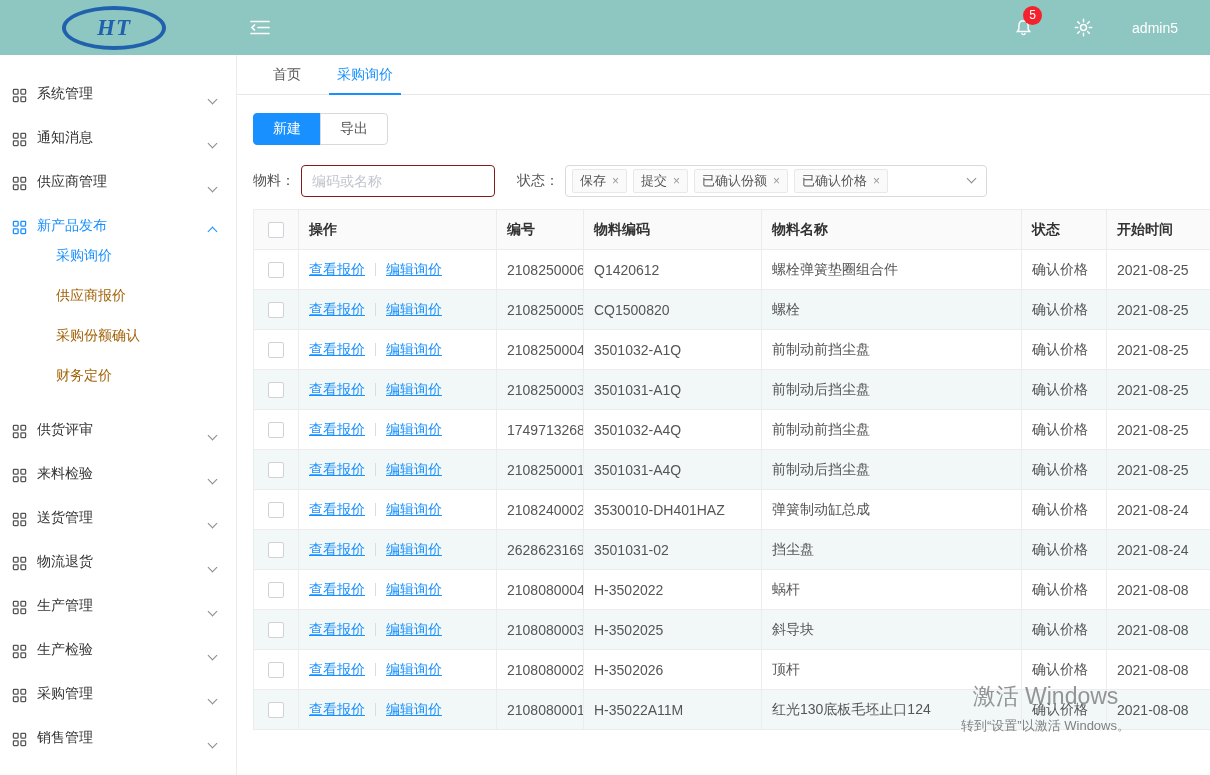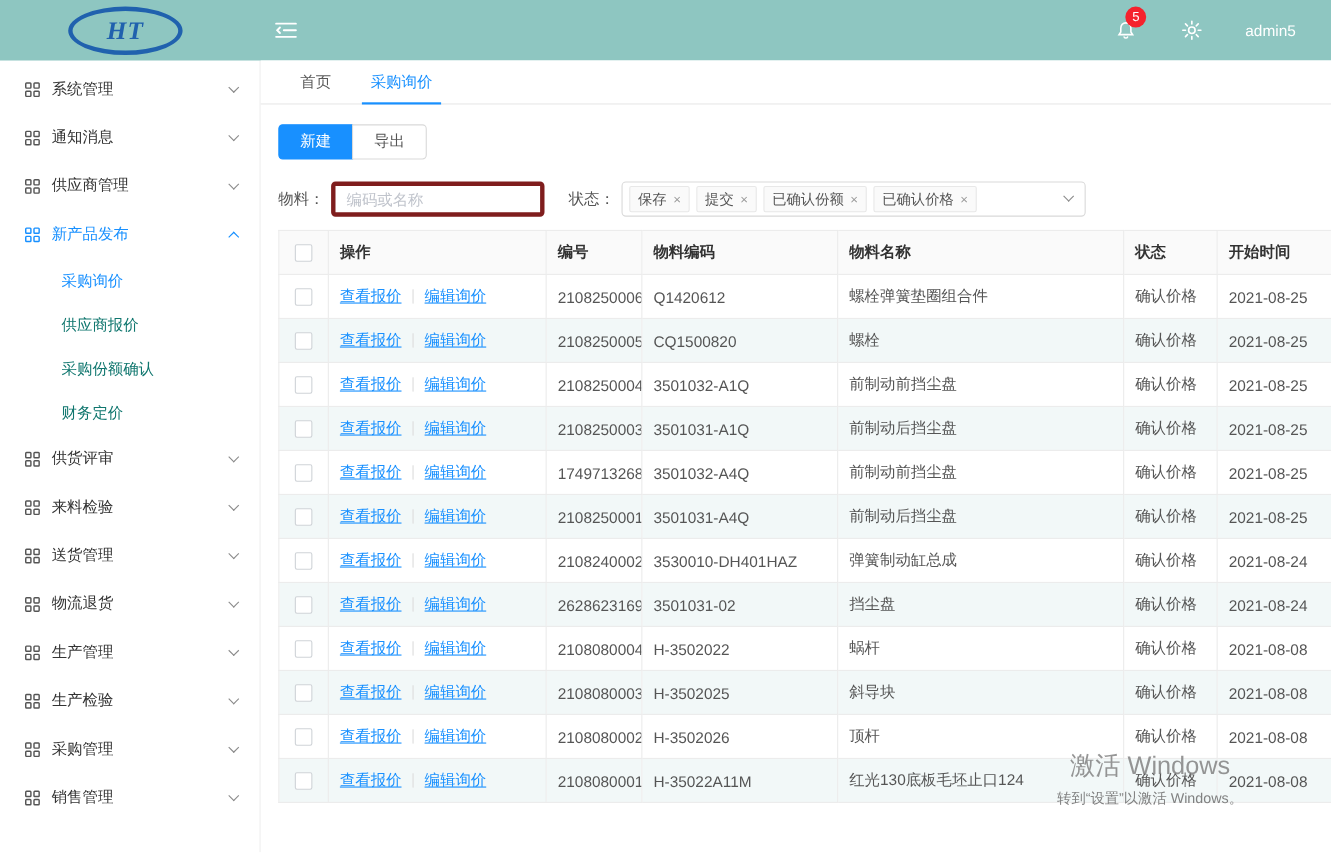--- a/index.html
+++ b/index.html
@@ -17,47 +17,47 @@
   .badge { position:absolute; top:-11px; left:9px; background:#f5222d; color:#fff; min-width:19px; height:19px; line-height:19px; border-radius:10px; font-size:12px; text-align:center; padding:0 4px; }
   .gear-wrap { cursor:pointer; display:flex; margin-right:38px; }
   .username { color:#fff; font-size:14px; cursor:pointer; }
 
   
   .body-row { flex:1; display:flex; min-height:0; }
   .sidebar { width:237px; flex:0 0 237px; background:#fff; border-right:1px solid #ececec; overflow:hidden; padding-top:4px; }
   main { flex:1; min-width:0; display:flex; flex-direction:column; position:relative; background:#fff; }
 
   
-  .menu-item { height:44px; display:flex; align-items:center; padding:0 20px 0 22px; color:#333; cursor:pointer; }
+  .menu-item { height:44px; display:flex; align-items:flex-end; padding:0 20px 0 12px; color:#333; cursor:pointer; }
   .menu-item .grid-icon { display:flex; color:#555; margin-right:10px; }
   .menu-item .label { flex:1; }
   .chev { width:7px; height:7px; border-right:1.6px solid #8a8a8a; border-bottom:1.6px solid #8a8a8a; transform:rotate(45deg); margin-top:-4px; }
   .chev.up { transform:rotate(-135deg); margin-top:4px; border-color:#1890ff; }
   .menu-item.expanded { color:#1890ff; }
   .menu-item.expanded .grid-icon { color:#1890ff; }
-  .sub-item { height:40px; line-height:40px; padding-left:56px; color:#0f766e; cursor:pointer; }
+  .sub-item { height:40px; line-height:40px; padding-left:56px; color:#a16207; cursor:pointer; }
   .sub-item.active { color:#1890ff; }
 
   
   .tabbar { flex:0 0 40px; border-bottom:1px solid #e8e8e8; display:flex; align-items:stretch; padding-left:18px; }
   .tab { display:flex; align-items:center; padding:0 18px; color:#595959; cursor:pointer; position:relative; }
   .tab.active { color:#1890ff; }
   .tab.active::after { content:""; position:absolute; left:10px; right:10px; bottom:-1px; height:2px; background:#1890ff; }
 
   
   .content { flex:1; padding:18px 0 0 16px; overflow:hidden; }
   .btn { height:32px; padding:0 19px; display:inline-flex; align-items:center; justify-content:center; border:1px solid #d9d9d9; background:#fff; color:#555; font-size:14px; cursor:pointer; border-radius:4px; }
   .btn-primary { background:#1890ff; border-color:#1890ff; color:#fff; }
   .btn-group { display:flex; margin-bottom:20px; }
   .btn-group .btn:first-child { border-radius:4px 0 0 4px; }
   .btn-group .btn:last-child { border-radius:0 4px 4px 0; margin-left:-1px; }
 
   .filter-row { display:flex; align-items:center; margin-bottom:12px; color:#555; }
   .filter-label { margin-right:6px; white-space:nowrap; }
-  .text-input { width:194px; height:32px; border:4px solid #7f1d1d; border-radius:4px; padding:0 10px; font-size:14px; color:#555; outline:none; font-family:inherit; }
+  .text-input { width:194px; height:32px; border:1px solid #7f1d1d; border-radius:4px; padding:0 10px; font-size:14px; color:#555; outline:none; font-family:inherit; }
   .text-input::placeholder { color:#c0c4cc; }
   .gap-l { margin-left:22px; }
   .status-select { width:422px; height:32px; border:1px solid #d9d9d9; border-radius:4px; display:flex; align-items:center; gap:6px; padding:0 28px 0 6px; position:relative; cursor:pointer; }
   .tag { background:#fafafa; border:1px solid #e8e8e8; border-radius:2px; height:24px; display:inline-flex; align-items:center; gap:6px; padding:0 7px; font-size:13px; color:#555; white-space:nowrap; }
   .tag-x { color:#999; font-size:12px; cursor:pointer; line-height:1; }
   .select-chev { position:absolute; right:11px; top:13px; }
   .date-range { width:272px; height:32px; border:1px solid #d9d9d9; border-radius:4px; display:flex; align-items:center; padding:0 10px; color:#bfbfbf; gap:14px; cursor:pointer; margin-left:6px; }
   .date-range .ph { flex:1; text-align:center; }
   .search-btn { margin-left:26px; width:64px; }
   .reset-btn { margin-left:22px; width:70px; }

